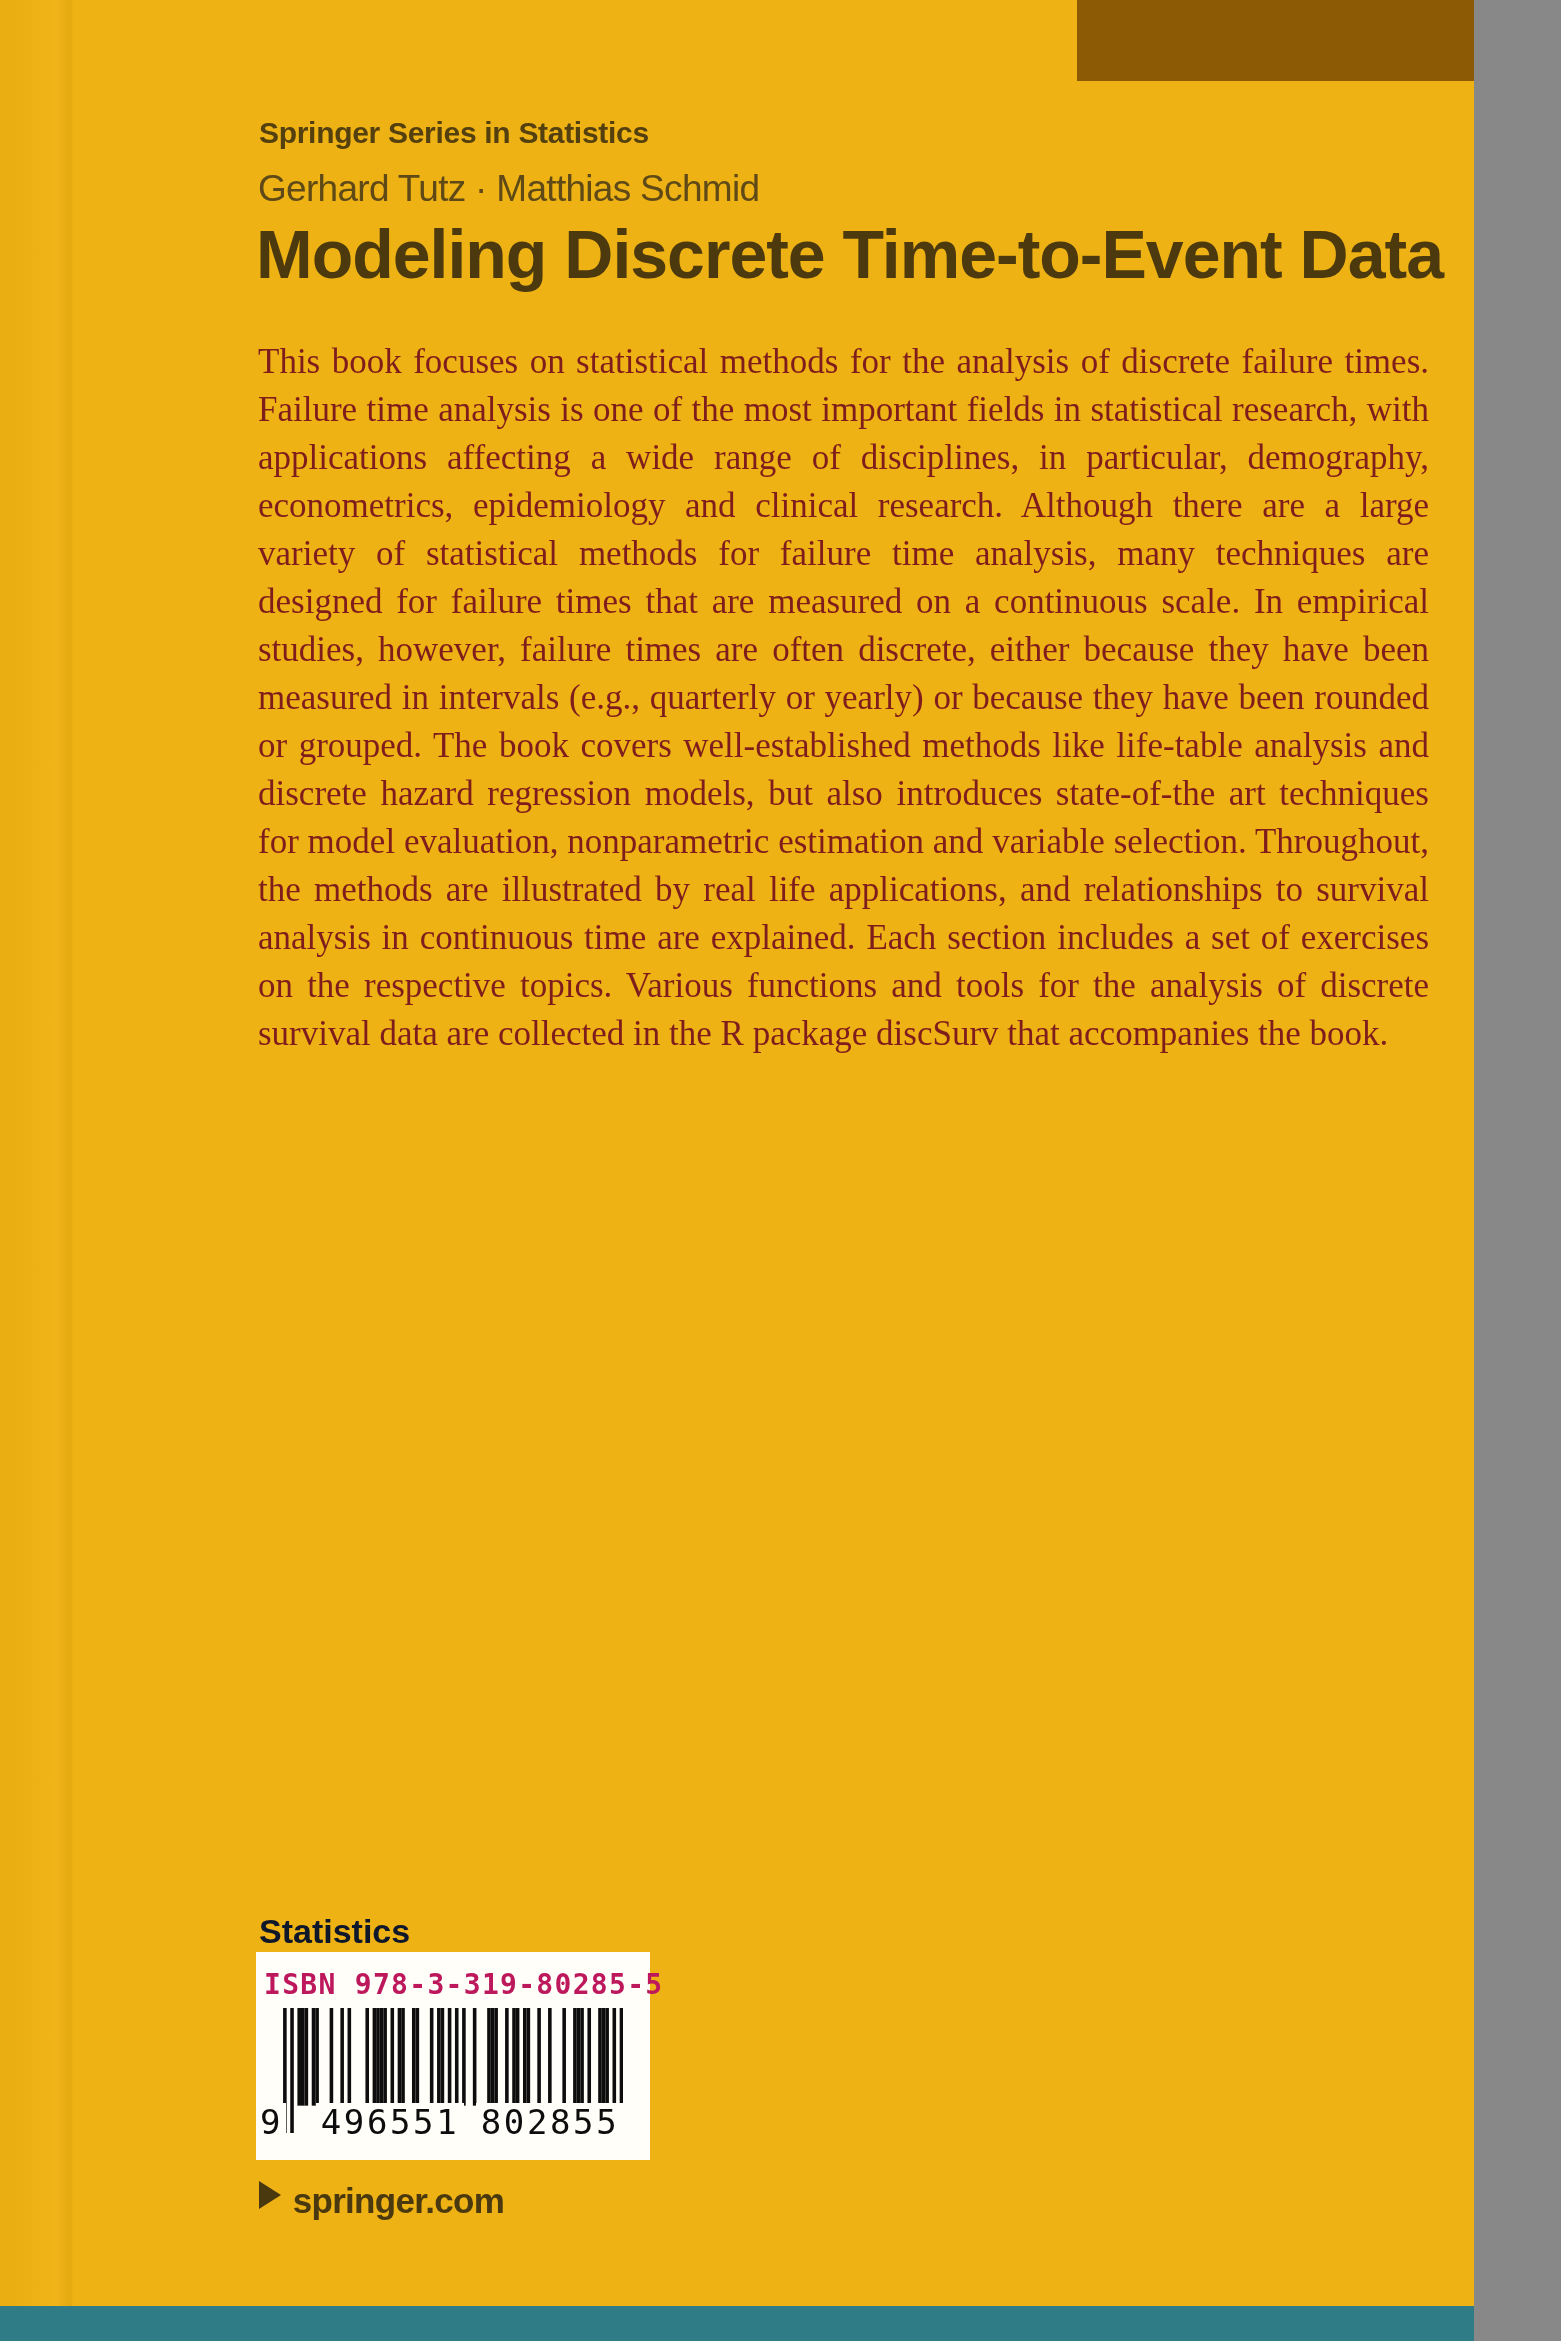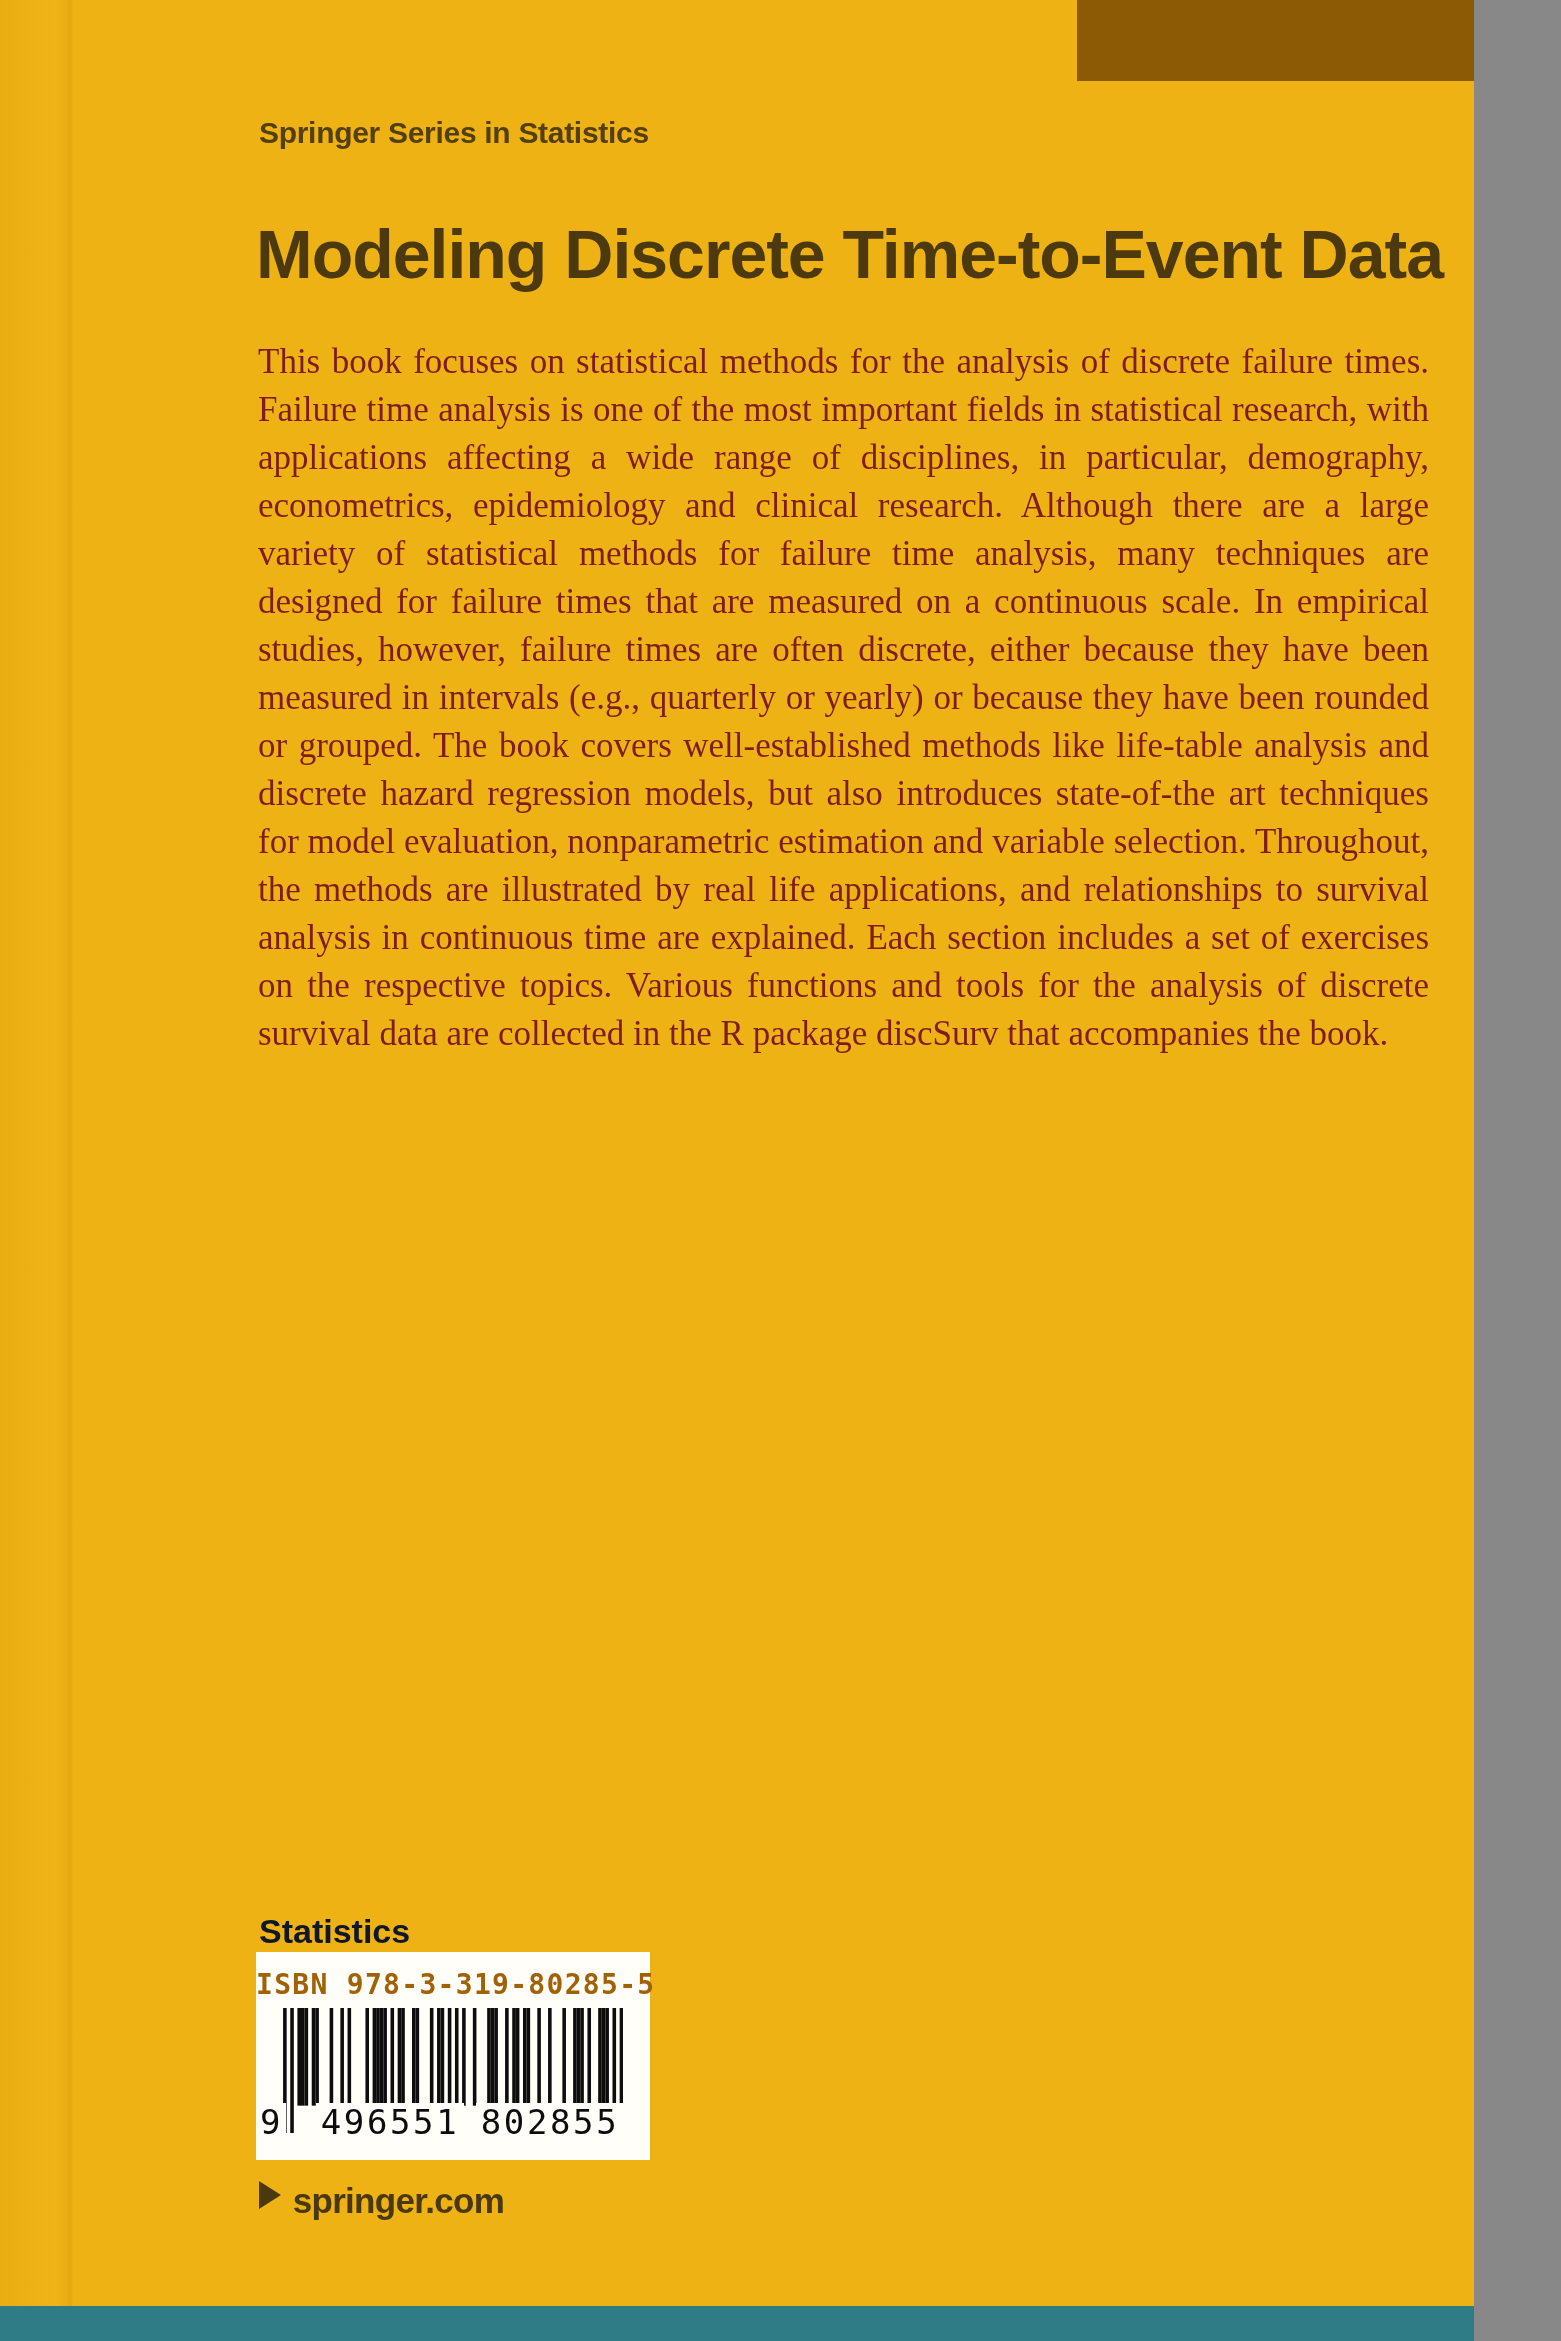--- a/index.html
+++ b/index.html
@@ -75,25 +75,25 @@
     position: absolute; left: 259px; top: 1912px;
     font-size: 34px; font-weight: 700; color: #0f172a;
   }
 
   
   .barcode-box {
     position: absolute; left: 256px; top: 1952px; width: 394px; height: 208px;
     background: #FFFEF9;
   }
   .isbn-text {
-    position: absolute; left: 0; top: 15.6px; width: 100%;
+    position: absolute; left: 8px; top: 15.6px; width: 100%;
     text-align: center;
     font-family: "DejaVu Sans Mono", monospace;
     font-weight: 700; font-size: 28px; letter-spacing: 1.3px;
-    color: #a16207; white-space: nowrap;
+    color: #be185d; white-space: nowrap;
   }
   .bars { position: absolute; left: 27px; top: 56px; }
   .ean-row { position: absolute; left: 0; top: 151px; width: 100%; height: 43px; }
   .ean-digit {
     position: absolute;
     font-family: "DejaVu Sans Mono", monospace;
     font-size: 34px; font-weight: 400; color: #0d0d0d;
     background: #FFFEF9; padding: 0 2.6px;
     letter-spacing: 2.6px; text-align: center; line-height: 39px;
   }
@@ -127,20 +127,21 @@
   <div class="strip strip-brown"></div>
   <div class="strip strip-div1"></div>
   <div class="strip strip-bright"></div>
   <div class="strip strip-div2"></div>
   <div class="strip strip-lower"></div>
 
   <div class="top-band"></div>
   <div class="bottom-band"></div>
 
   <div class="series-title">Springer Series in Statistics</div>
+  <div class="authors">Gerhard Tutz · Matthias Schmid</div>
   <div class="book-title">Modeling Discrete Time-to-Event Data</div>
 
   <div class="blurb">This book focuses on statistical methods for the analysis of discrete failure times. Failure time analysis is one of the most important fields in statistical research, with applications affecting a wide range of disciplines, in particular, demography, econometrics, epidemiology and clinical research. Although there are a large variety of statistical methods for failure time analysis, many techniques are designed for failure times that are measured on a continuous scale. In empirical studies, however, failure times are often discrete, either because they have been measured in intervals (e.g., quarterly or yearly) or because they have been rounded or grouped. The book covers well-established methods like life-table analysis and discrete hazard regression models, but also introduces state-of-the art techniques for model evaluation, nonparametric estimation and variable selection. Throughout, the methods are illustrated by real life applications, and relationships to survival analysis in continuous time are explained. Each section includes a set of exercises on the respective topics. Various functions and tools for the analysis of discrete survival data are collected in the R package discSurv that accompanies the book.</div>
 
   <div class="category">Statistics</div>
 
   <div class="barcode-box">
     <div class="isbn-text">ISBN 978-3-319-80285-5</div>
     <svg class="bars" id="barcode-svg" width="340" height="125" xmlns="http://www.w3.org/2000/svg" viewBox="0 0 522 192">
         <rect x="0.0" y="0" width="5.5" height="192" fill="#0d0d0d"></rect>

